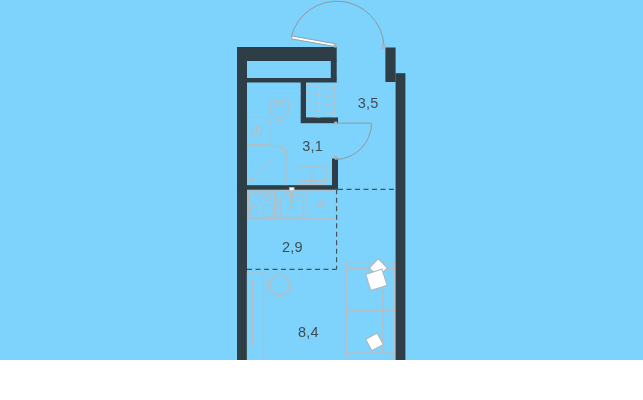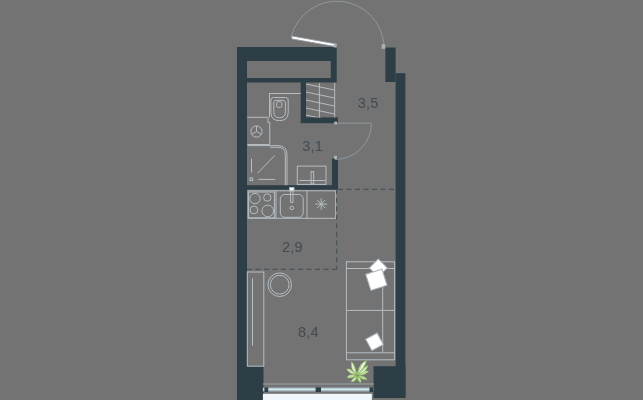--- a/index.html
+++ b/index.html
@@ -1,16 +1,16 @@
 <!DOCTYPE html>
 <html><head>
 <meta charset="utf-8">
 <style>
   html,body{margin:0;padding:0;background:#ffffff;}
-  #plan{position:relative;width:643px;height:400px;background:#737373;overflow:hidden;
+  #plan{position:relative;width:643px;height:360px;background:#7dd3fc;overflow:hidden;
         font-family:"Liberation Sans", sans-serif;text-align:right;}
   svg{position:absolute;left:0;top:0;}
   text{font-family:"Liberation Sans", sans-serif;fill:#414c54;font-size:14.5px;letter-spacing:0.2px;}
 </style>
 </head>
 <body>
 
 <div id="plan">
 <svg width="643" height="400" viewBox="0 0 643 400">
 

